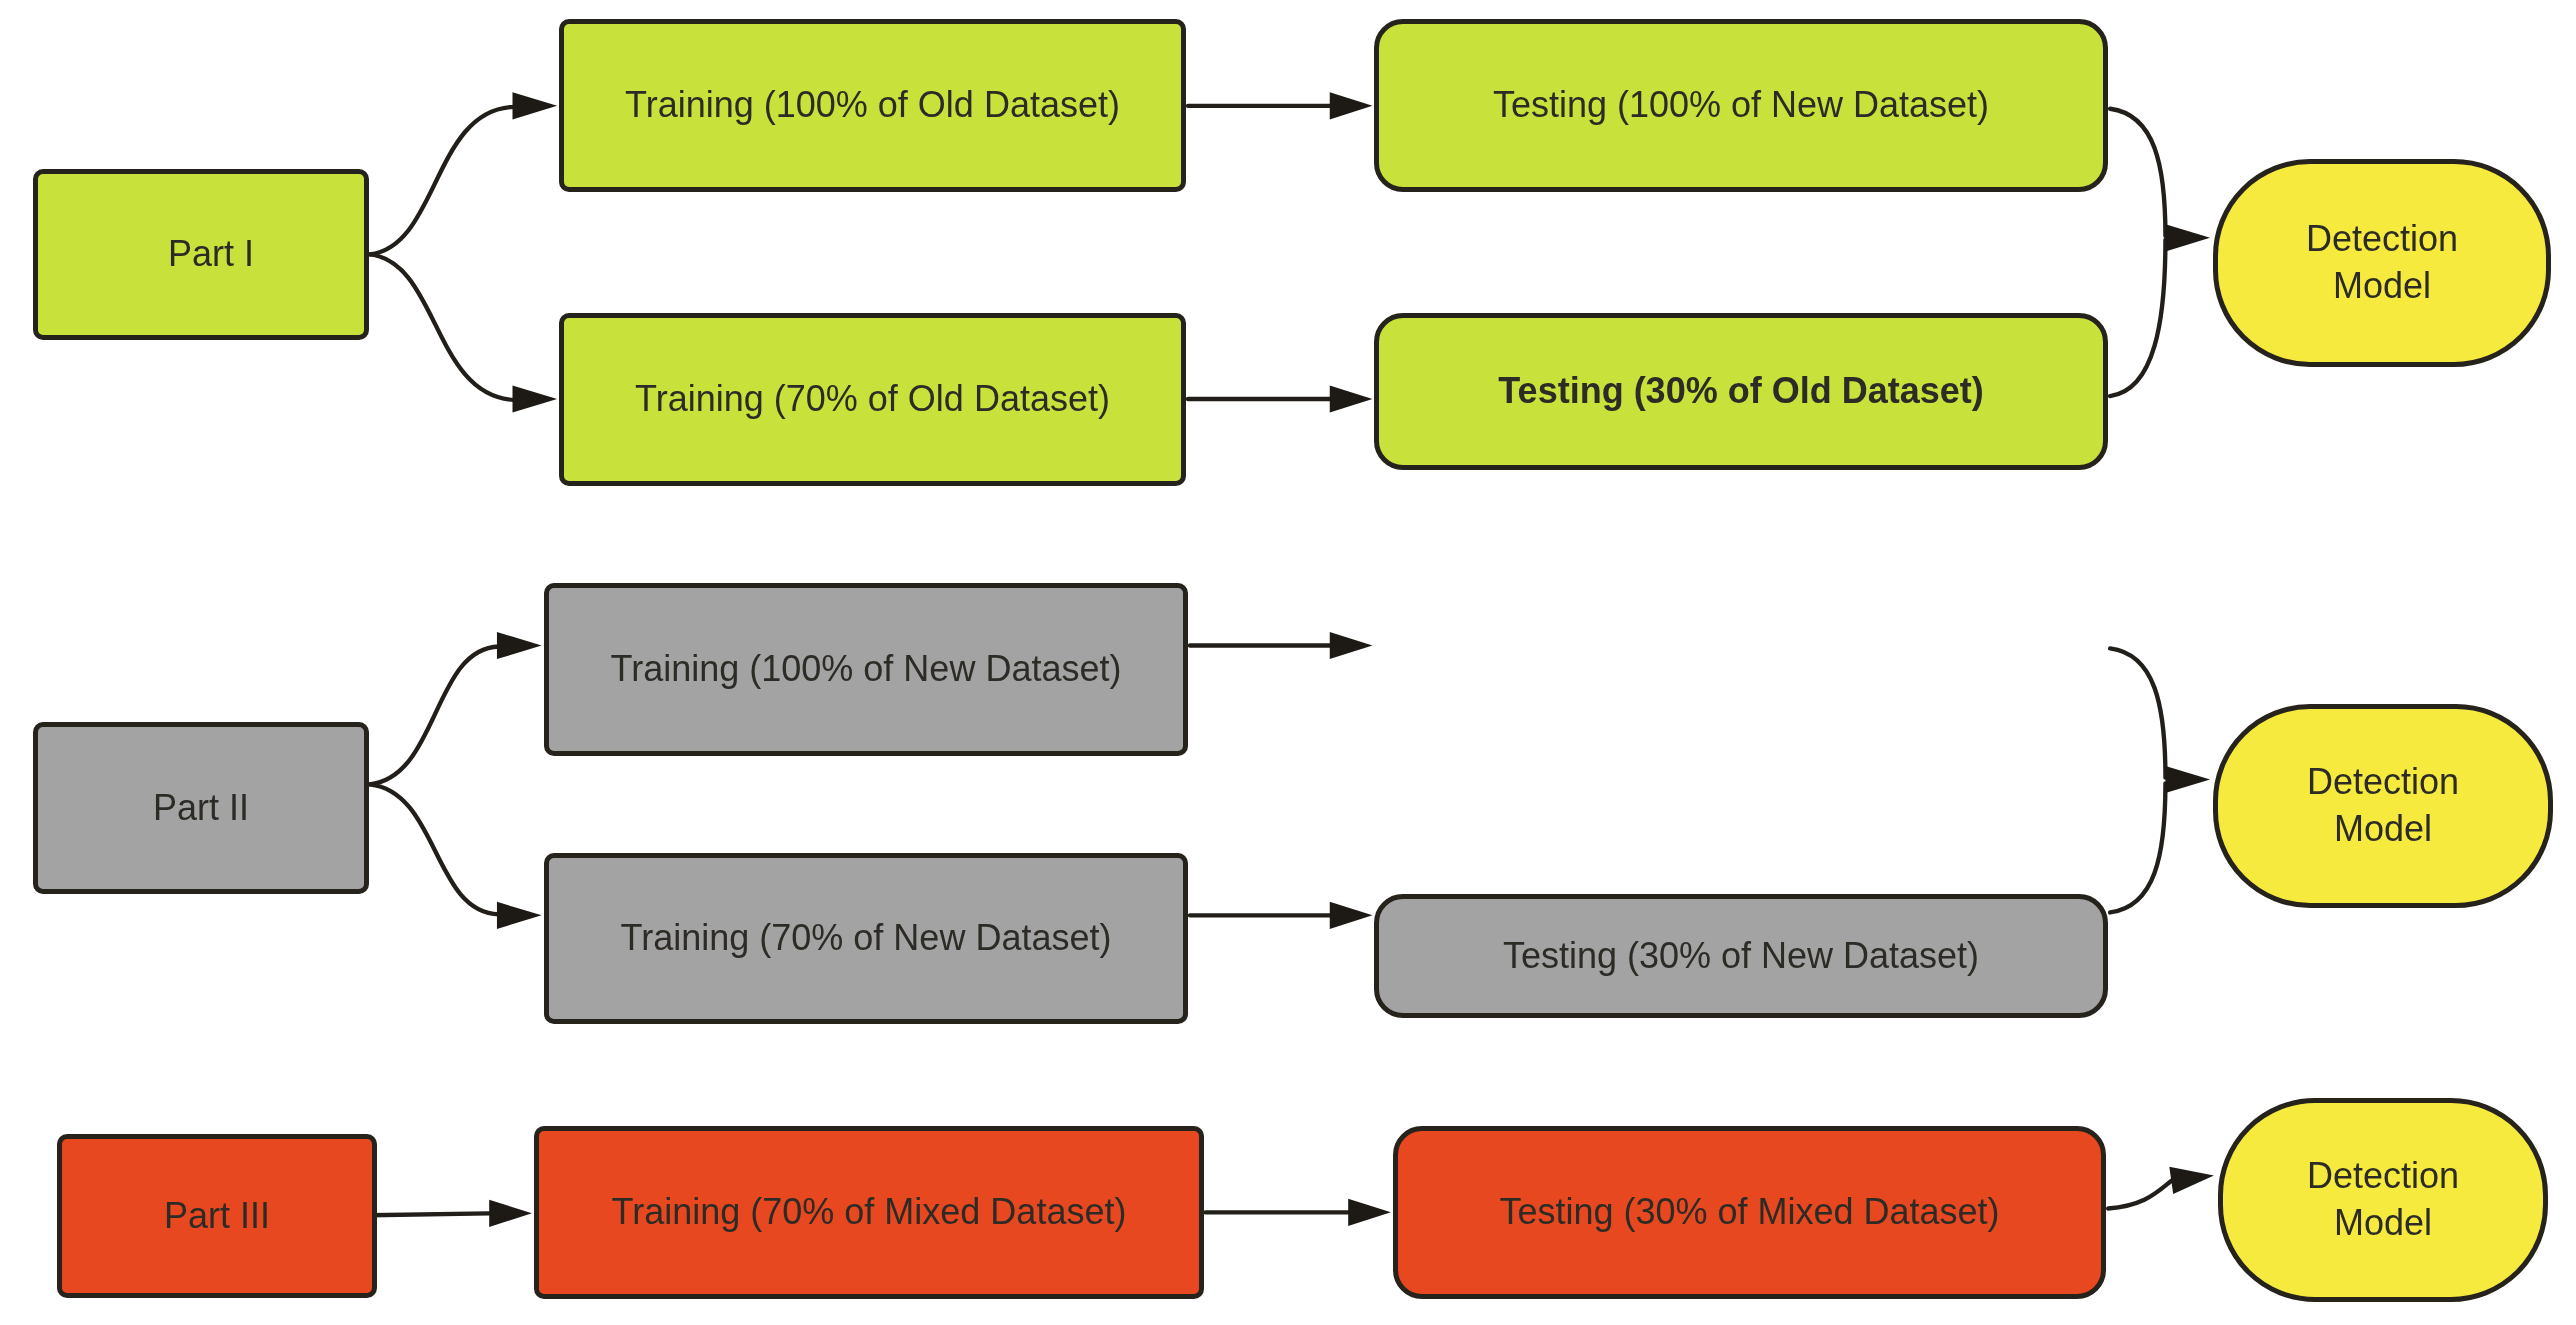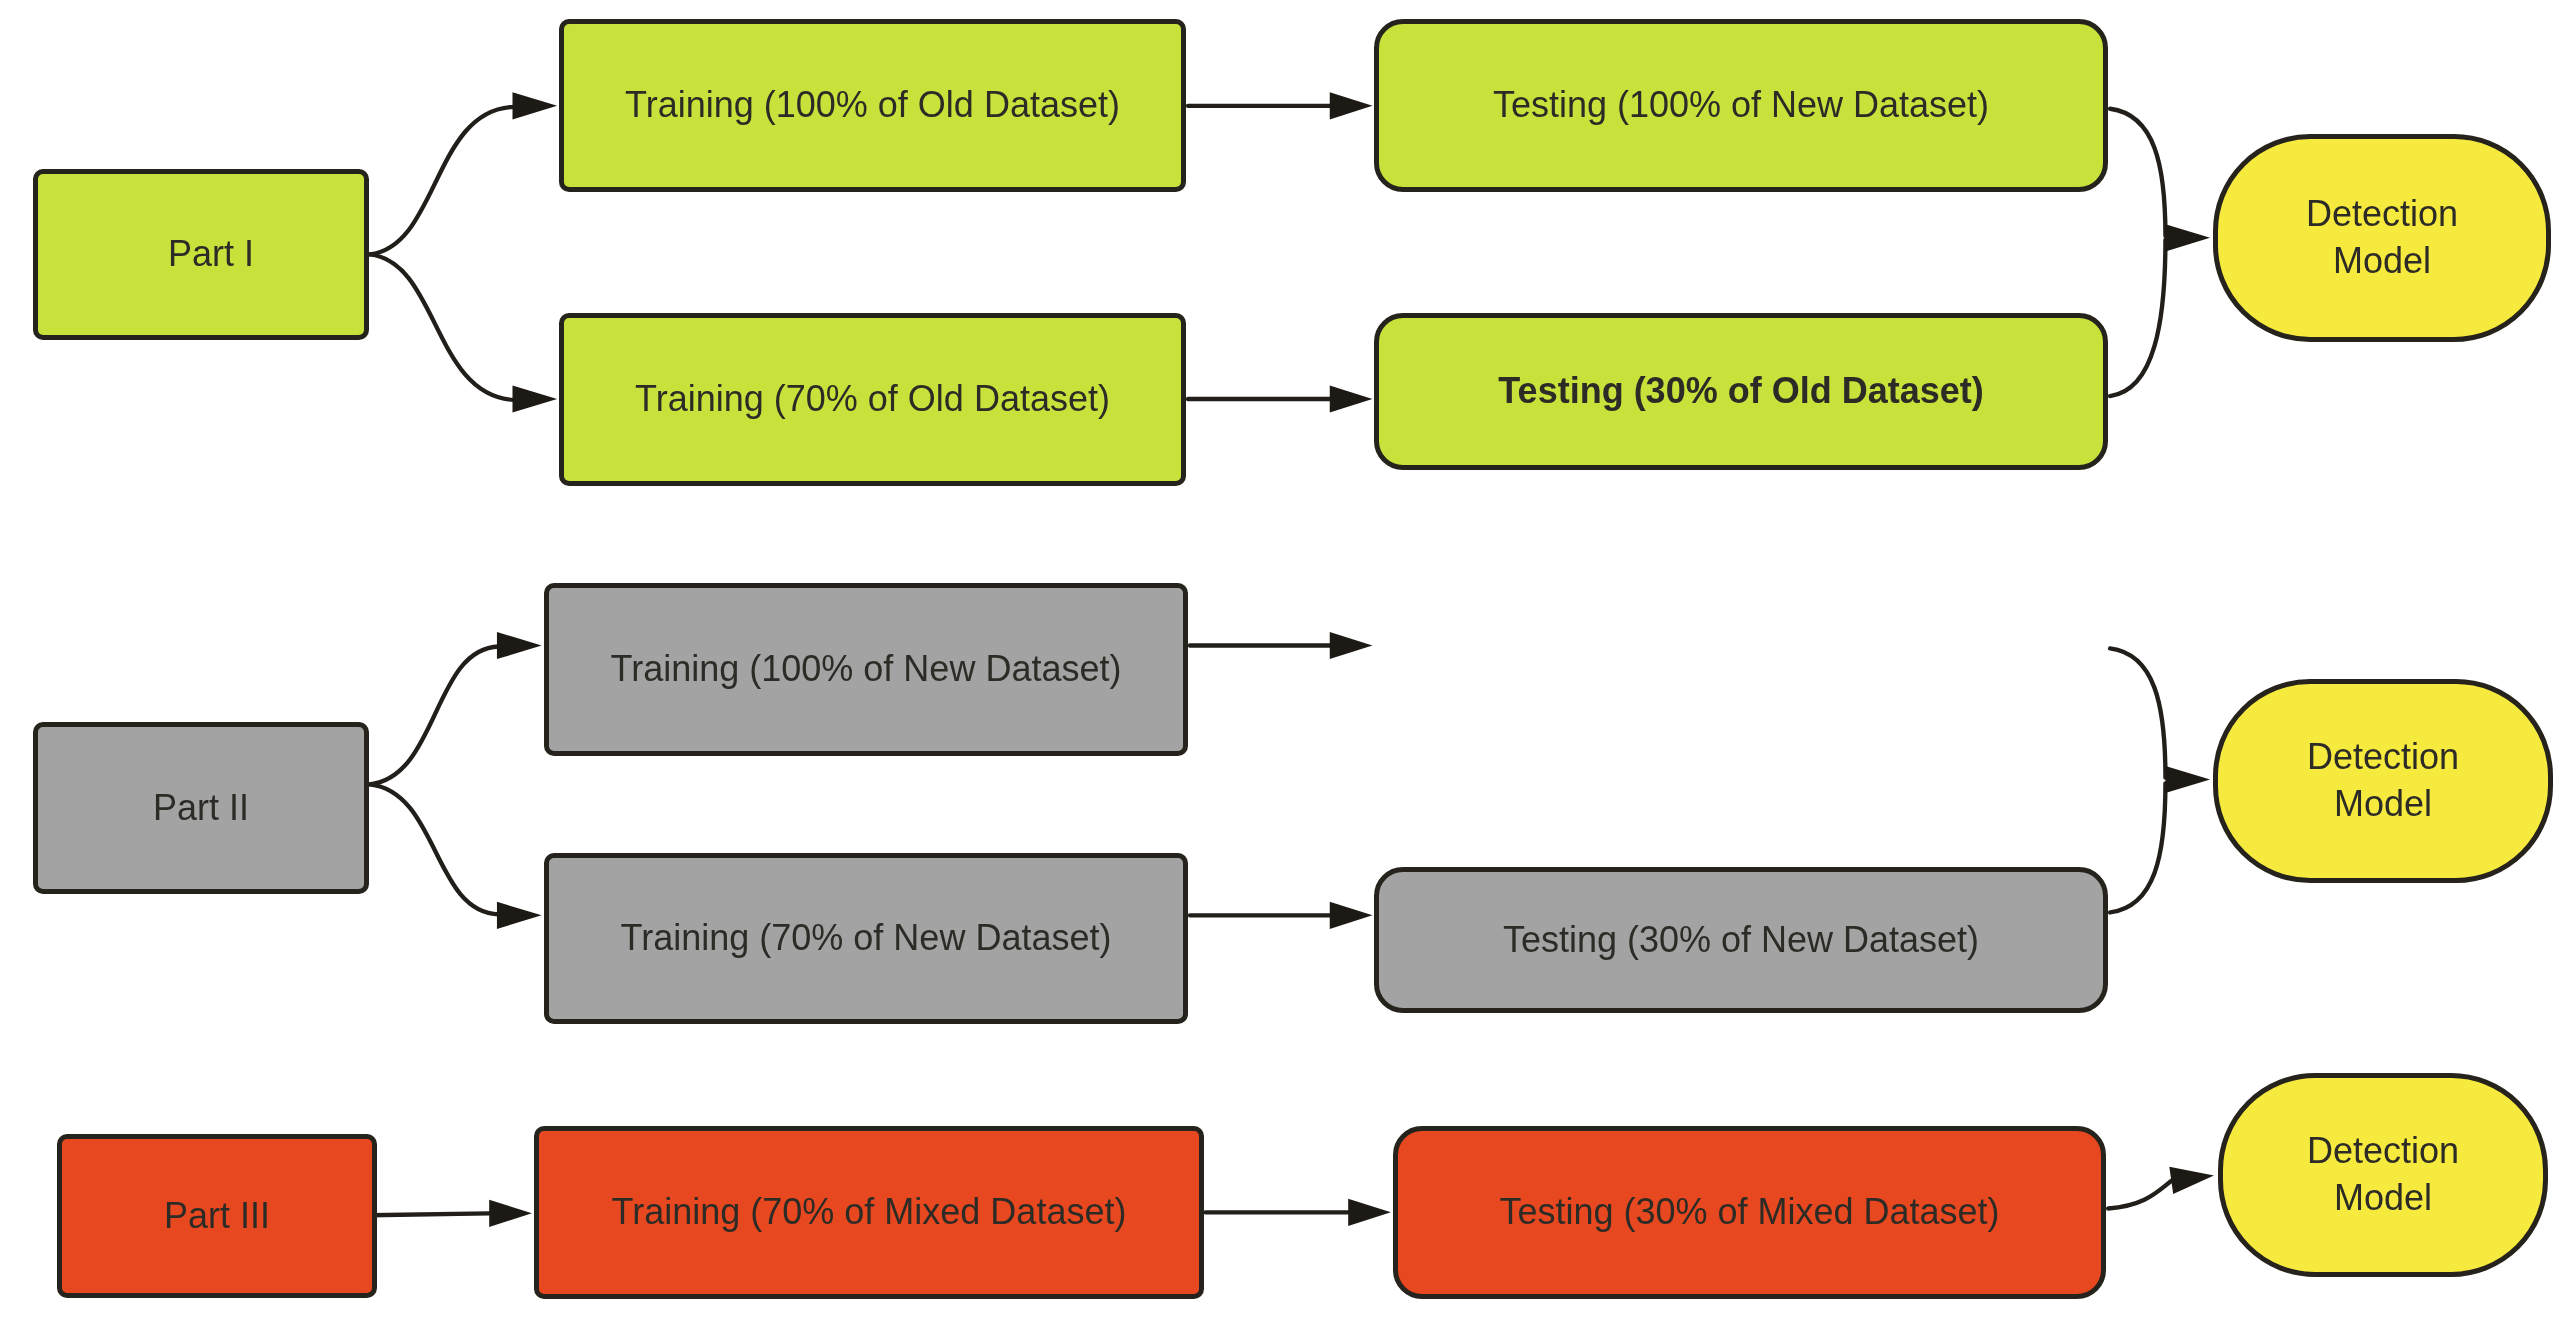--- a/index.html
+++ b/index.html
@@ -22,21 +22,21 @@
     font-size:36px;line-height:1.3;color:#2d2b26;
   }
   .node span{display:block;}
   .rect{border-radius:10px;}
   .rounded{border-radius:29px;}
   .pill{border-radius:97px;}
   .pill span{max-width:223px;margin:0 auto;}
   .c-green{background:#c9e23b;}
   .c-cyan{background:#a3a3a3;margin-top:24px;}
   .c-red{background:#e8481f;}
-  .c-yellow{background:#f6ea3e;}
+  .c-yellow{background:#f6ea3e;margin-top:25px;}
 </style>
 </head>
 <body>
 
 <div class="canvas">
 
   <svg class="edges" viewBox="0 0 2654 1366" xmlns="http://www.w3.org/2000/svg">
 
     <path d="M 381 262 C 452 254, 446 112, 530 110"></path>
     <polygon points="574,109 528,95 528,123"></polygon>
@@ -95,21 +95,21 @@
 
   <div class="node rect c-cyan" style="left:33px;top:698px;width:336px;height:172px;">
     <span>Part II</span>
   </div>
   <div class="node rect c-cyan" style="left:544px;top:559px;width:644px;height:173px;">
     <span>Training (100% of New Dataset)</span>
   </div>
   <div class="node rect c-cyan" style="left:544px;top:829px;width:644px;height:171px;">
     <span>Training (70% of New Dataset)</span>
   </div>
-  <div class="node rounded c-cyan" style="left:1374px;top:843px;width:734px;height:146px;">
+  <div class="node rounded c-cyan" style="left:1374px;top:870px;width:734px;height:124px;">
     <span>Testing (30% of New Dataset)</span>
   </div>
   <div class="node pill c-yellow" style="left:2213px;top:679px;width:340px;height:204px;">
     <span>Detection Model</span>
   </div>
 
   <div class="node rect c-red" style="left:33px;top:1134px;width:320px;height:164px;margin-left:24px;">
     <span>Part III</span>
   </div>
   <div class="node rect c-red" style="left:534px;top:1126px;width:670px;height:173px;">

